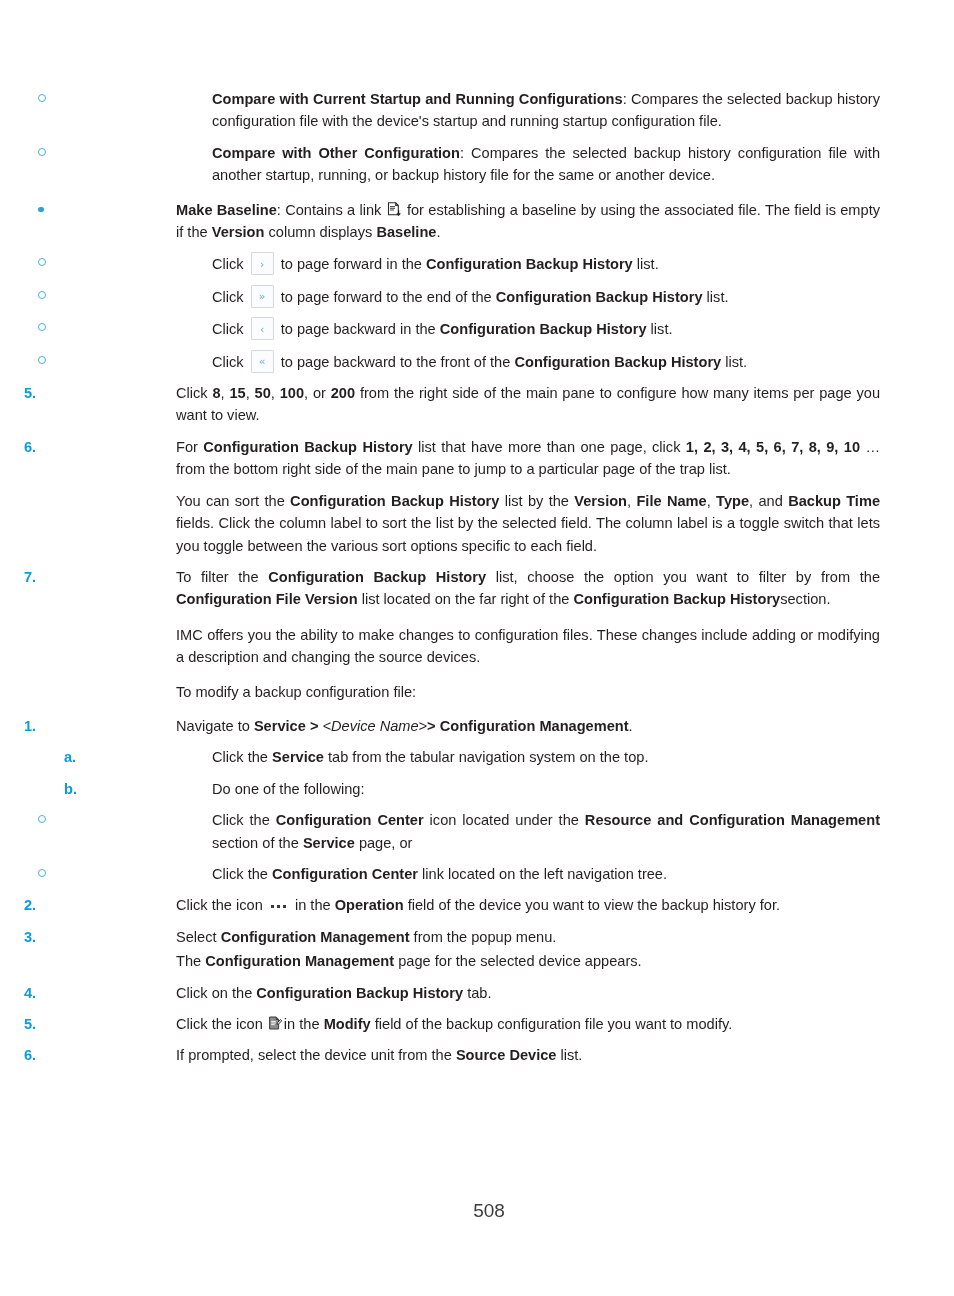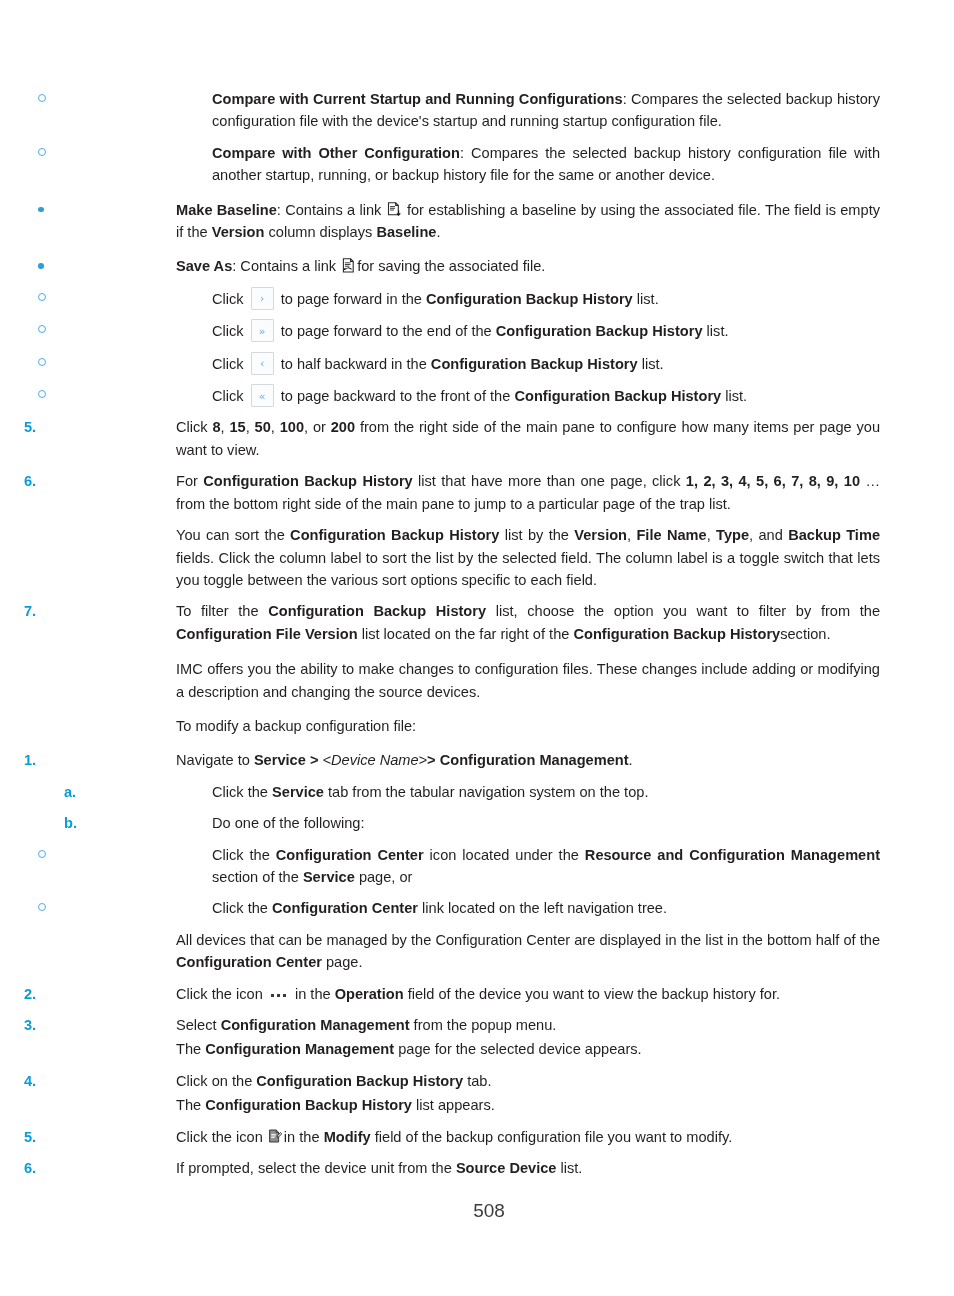--- a/index.html
+++ b/index.html
@@ -187,33 +187,20 @@
           <path d="M3 4.6 h5 M3 6.3 h5 M3 8 h4" stroke="#2a2a2a" stroke-width="0.9"></path>
           <path d="M11.6 8.6 v4.4 M9.9 11.4 l1.7 1.8 l1.7-1.8" fill="none" stroke="#1d1d1d" stroke-width="1.2"></path>
         </svg>
       </span>
       <span>for establishing a baseline by using the associated file. The field is empty if the</span>
       <b>Version</b>
       <span>column displays</span>
       <b>Baseline</b><span>.</span>
     </div>
 
-    <div class="blk lvl-bul bul-wrap sp-12">
-      <span class="bullet-dot"></span>
-      <b>Save As</b><span>: Contains a link</span>
-      <span class="docicon">
-        <svg width="15" height="16" viewBox="0 0 15 16">
-          <path d="M2.4 0.8 h7.2 l2.6 2.6 v10.6 h-9.8 z" fill="#ffffff" stroke="#2a2a2a" stroke-width="1.1"></path>
-          <path d="M9.6 0.8 v2.6 h2.6" fill="none" stroke="#2a2a2a" stroke-width="1.1"></path>
-          <path d="M3.9 4.8 h5.6 M3.9 6.5 h5.6 M3.9 8.2 h4.4" stroke="#2a2a2a" stroke-width="0.9"></path>
-          <path d="M3.4 11.6 c2.2 -2.2 5.2 -2.2 7.2 -0.2" fill="none" stroke="#1d1d1d" stroke-width="1.1"></path>
-          <path d="M3.0 9.8 l-0.6 2.4 l2.4 -0.5 z" fill="#1d1d1d"></path>
-        </svg>
-      </span><span>for saving the associated file.</span>
-    </div>
 
 
     <div class="blk lvl-sub sub-wrap nojust sp-9">
       <span class="circle-o"></span>
       <span>Click</span>
       <span class="navbtn"><span>›</span></span>
       <span>to page forward in the</span>
       <b>Configuration Backup History</b>
       <span>list.</span>
     </div>
@@ -224,21 +211,21 @@
       <span class="navbtn"><span>»</span></span>
       <span>to page forward to the end of the</span>
       <b>Configuration Backup History</b>
       <span>list.</span>
     </div>
 
     <div class="blk lvl-sub sub-wrap nojust sp-9">
       <span class="circle-o"></span>
       <span>Click</span>
       <span class="navbtn"><span>‹</span></span>
-      <span>to half backward in the</span>
+      <span>to page backward in the</span>
       <b>Configuration Backup History</b>
       <span>list.</span>
     </div>
 
     <div class="blk lvl-sub sub-wrap nojust sp-9">
       <span class="circle-o"></span>
       <span>Click</span>
       <span class="navbtn"><span>«</span></span>
       <span>to page backward to the front of the</span>
       <b>Configuration Backup History</b>
@@ -317,25 +304,20 @@
       <span>page, or</span>
     </div>
 
     <div class="blk lvl-sub sub-wrap nojust sp-9">
       <span class="circle-o"></span>
       <span>Click the</span>
       <b>Configuration Center</b>
       <span>link located on the left navigation tree.</span>
     </div>
 
-    <div class="blk lvl-para sp-9">
-      <span>All devices that can be managed by the Configuration Center are displayed in the list in the bottom half of the</span>
-      <b>Configuration Center</b>
-      <span>page.</span>
-    </div>
 
     <div class="blk lvl-num num-wrap nojust sp-9">
       <span class="num-lab">2.</span>
       <span>Click the icon</span>
       <span class="dots"><i></i><i></i><i></i></span>
       <span>in the</span>
       <b>Operation</b>
       <span>field of the device you want to view the backup history for.</span>
     </div>
 
@@ -349,25 +331,20 @@
       <span>The</span>
       <b>Configuration Management</b>
       <span>page for the selected device appears.</span>
     </div>
 
     <div class="blk lvl-num num-wrap nojust sp-9">
       <span class="num-lab">4.</span>
       <span>Click on the</span>
       <b>Configuration Backup History</b>
       <span>tab.</span>
-    </div>
-    <div class="blk lvl-para nojust sp-2">
-      <span>The</span>
-      <b>Configuration Backup History</b>
-      <span>list appears.</span>
     </div>
 
     <div class="blk lvl-num num-wrap nojust sp-9">
       <span class="num-lab">5.</span>
       <span>Click the icon</span>
       <span class="docicon">
         <svg width="14" height="15" viewBox="0 0 14 15">
           <path d="M1.6 1 h6.6 l2.4 2.4 v9.6 h-9 z" fill="#8d8d8d" stroke="#3a3a3a" stroke-width="1"></path>
           <path d="M8.2 1 v2.4 h2.4" fill="none" stroke="#3a3a3a" stroke-width="1"></path>
           <path d="M3.2 5.4 h4.6 M3.2 7 h4.6 M3.2 8.6 h3.4" stroke="#ffffff" stroke-width="0.9"></path>

